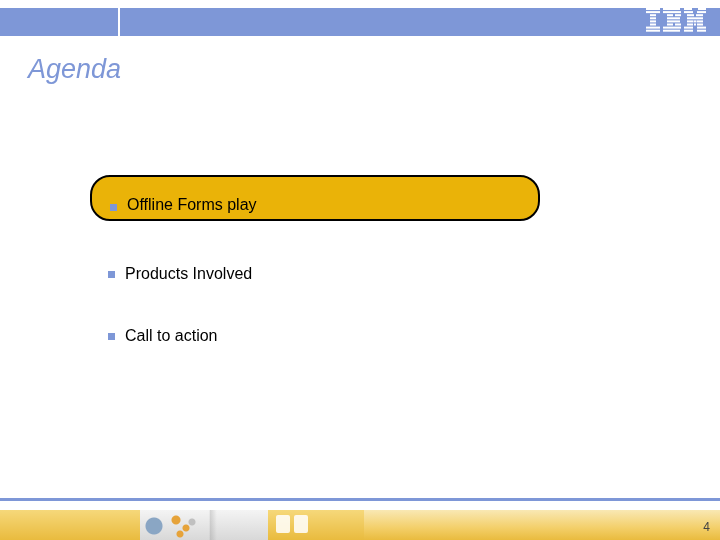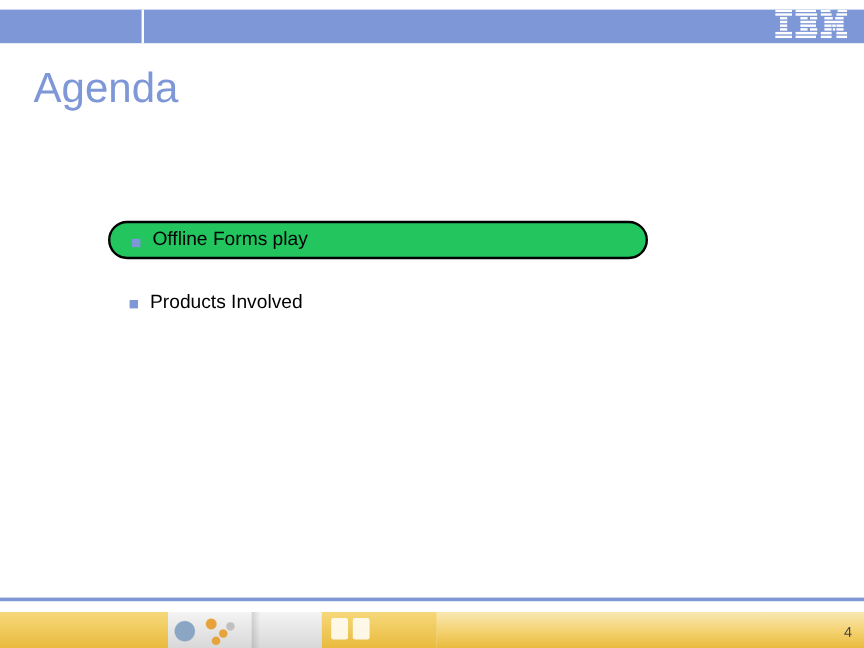--- a/index.html
+++ b/index.html
@@ -28,46 +28,47 @@
   .ibm-logo {
     position: absolute;
     right: 14px;
     top: 8px;
     line-height: 0;
   }
   .ibm-logo svg { display: block; }
 
   .title {
     color: #7e97d7;
-    font-size: 35px;
+    font-size: 27px;
     font-weight: 400;
     padding: 18px 0 0 28px;
+    font-style: italic;
   }
 
   .agenda-body {
     padding: 90px 0 0 90px;
   }
 
   .highlight-pill {
     width: 450px;
     border: 2px solid #000;
     border-radius: 20px;
-    background: #22c55e;
-    padding: 5px 10px 5px 18px;
+    background: #eab308;
+    padding: 19px 10px 5px 18px;
     display: flex;
     align-items: center;
     gap: 10px;
   }
 
   .plain-item {
     display: flex;
     align-items: flex-start;
     gap: 10px;
     padding-left: 18px;
-    margin-top: 28px;
+    margin-top: 44px;
   }
 
   .bullet {
     width: 7px; height: 7px;
     background: #7e97d7;
     flex: 0 0 auto;
     margin-top: 6px;
   }
   .highlight-pill .bullet { margin-top: 5px; }
 
@@ -175,20 +176,24 @@
     <span class="bullet"></span>
     <span class="item-text">Offline Forms play</span>
   </div>
 
   <div class="plain-item">
     <span class="bullet"></span>
     <span class="item-text">Products Involved</span>
   </div>
 
 
+  <div class="plain-item">
+    <span class="bullet"></span>
+    <span class="item-text">Call to action</span>
+  </div>
 
 </div>
 
 <div class="footer">
   <div class="footer-top-line"></div>
   <div class="footer-strip">
     <div class="fseg a"></div>
     <div class="fseg b">
         <div class="deco"></div>
       </div>

